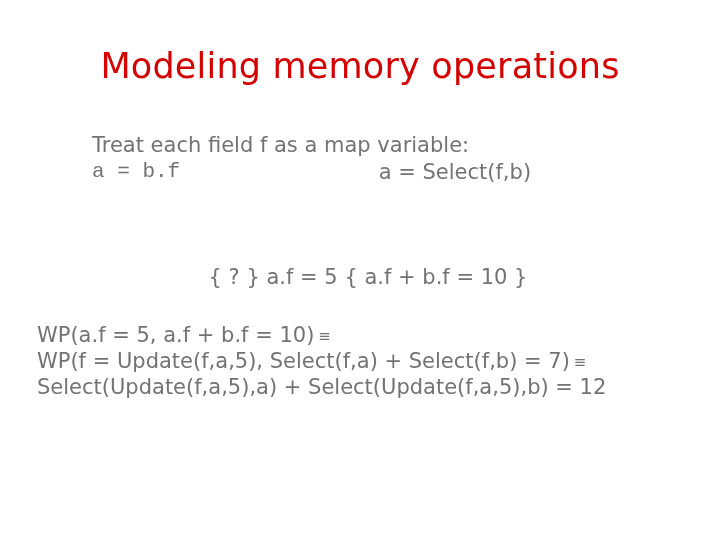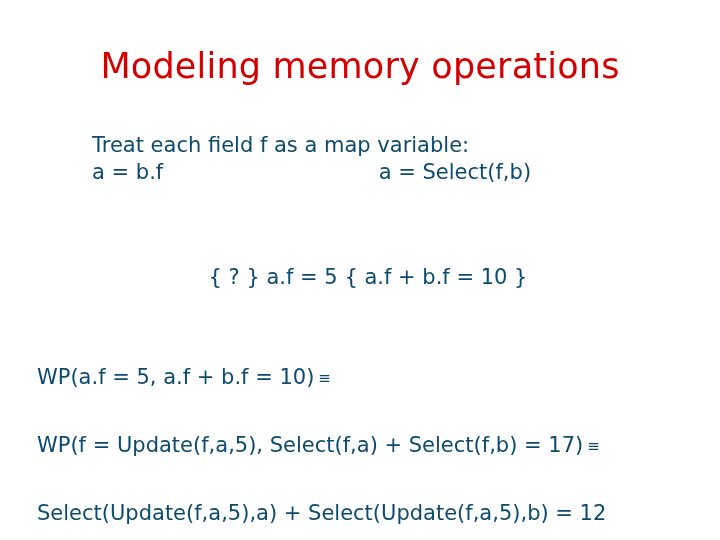--- a/index.html
+++ b/index.html
@@ -38,21 +38,21 @@
     color: #d40000;
     white-space: nowrap;
     line-height: 1.15;
   }
 
   
   .body-text {
     font-family: "DejaVu Sans", "Liberation Sans", sans-serif;
     font-size: 21px;
     font-weight: 400;
-    color: #0c4a6e;
+    color: #737373;
     line-height: 26px;
     white-space: nowrap;
   }
 
   
   .mapping-block {
     position: absolute;
     left: 92px;
     top: 132px;
   }
@@ -61,20 +61,21 @@
   }
   .mapping-row {
     display: block;
     position: relative;
     height: 26px;
   }
   .mapping-lhs {
     display: inline-block;
     width: 280px;
     vertical-align: top;
+    font-family: Liberation Mono, monospace;
   }
   .mapping-rhs {
     display: inline-block;
     vertical-align: top;
     text-align: center;
   }
 
   
   .triple-block {
     position: absolute;
@@ -89,21 +90,20 @@
 
   
   .wp-block {
     position: absolute;
     left: 37px;
     top: 322px;
   }
   .wp-line {
     display: block;
     height: 26px;
-    margin-top: 42px;
   }
   .equiv {
     font-family: "DejaVu Sans", "Liberation Sans", sans-serif;
     font-size: 15px;
     padding-left: 4px;
     vertical-align: 1px;
   }
 </style>
 </head>
 <body>
@@ -128,21 +128,21 @@
     <span class="body-text triple-line">{ ? } a.f = 5 { a.f + b.f = 10 }</span>
   </div>
 
   <div class="wp-block">
 
     <div class="body-text wp-line">
       <span>WP(a.f = 5, a.f + b.f = 10)</span><span class="equiv">≡</span>
     </div>
 
     <div class="body-text wp-line">
-      <span>WP(f = Update(f,a,5), Select(f,a) + Select(f,b) = 17)</span><span class="equiv">≡</span>
+      <span>WP(f = Update(f,a,5), Select(f,a) + Select(f,b) = 7)</span><span class="equiv">≡</span>
     </div>
 
     <div class="body-text wp-line">
       <span>Select(Update(f,a,5),a) + Select(Update(f,a,5),b) = 12</span><span class="equiv"></span>
     </div>
 
   </div>
 
 </div>
 

